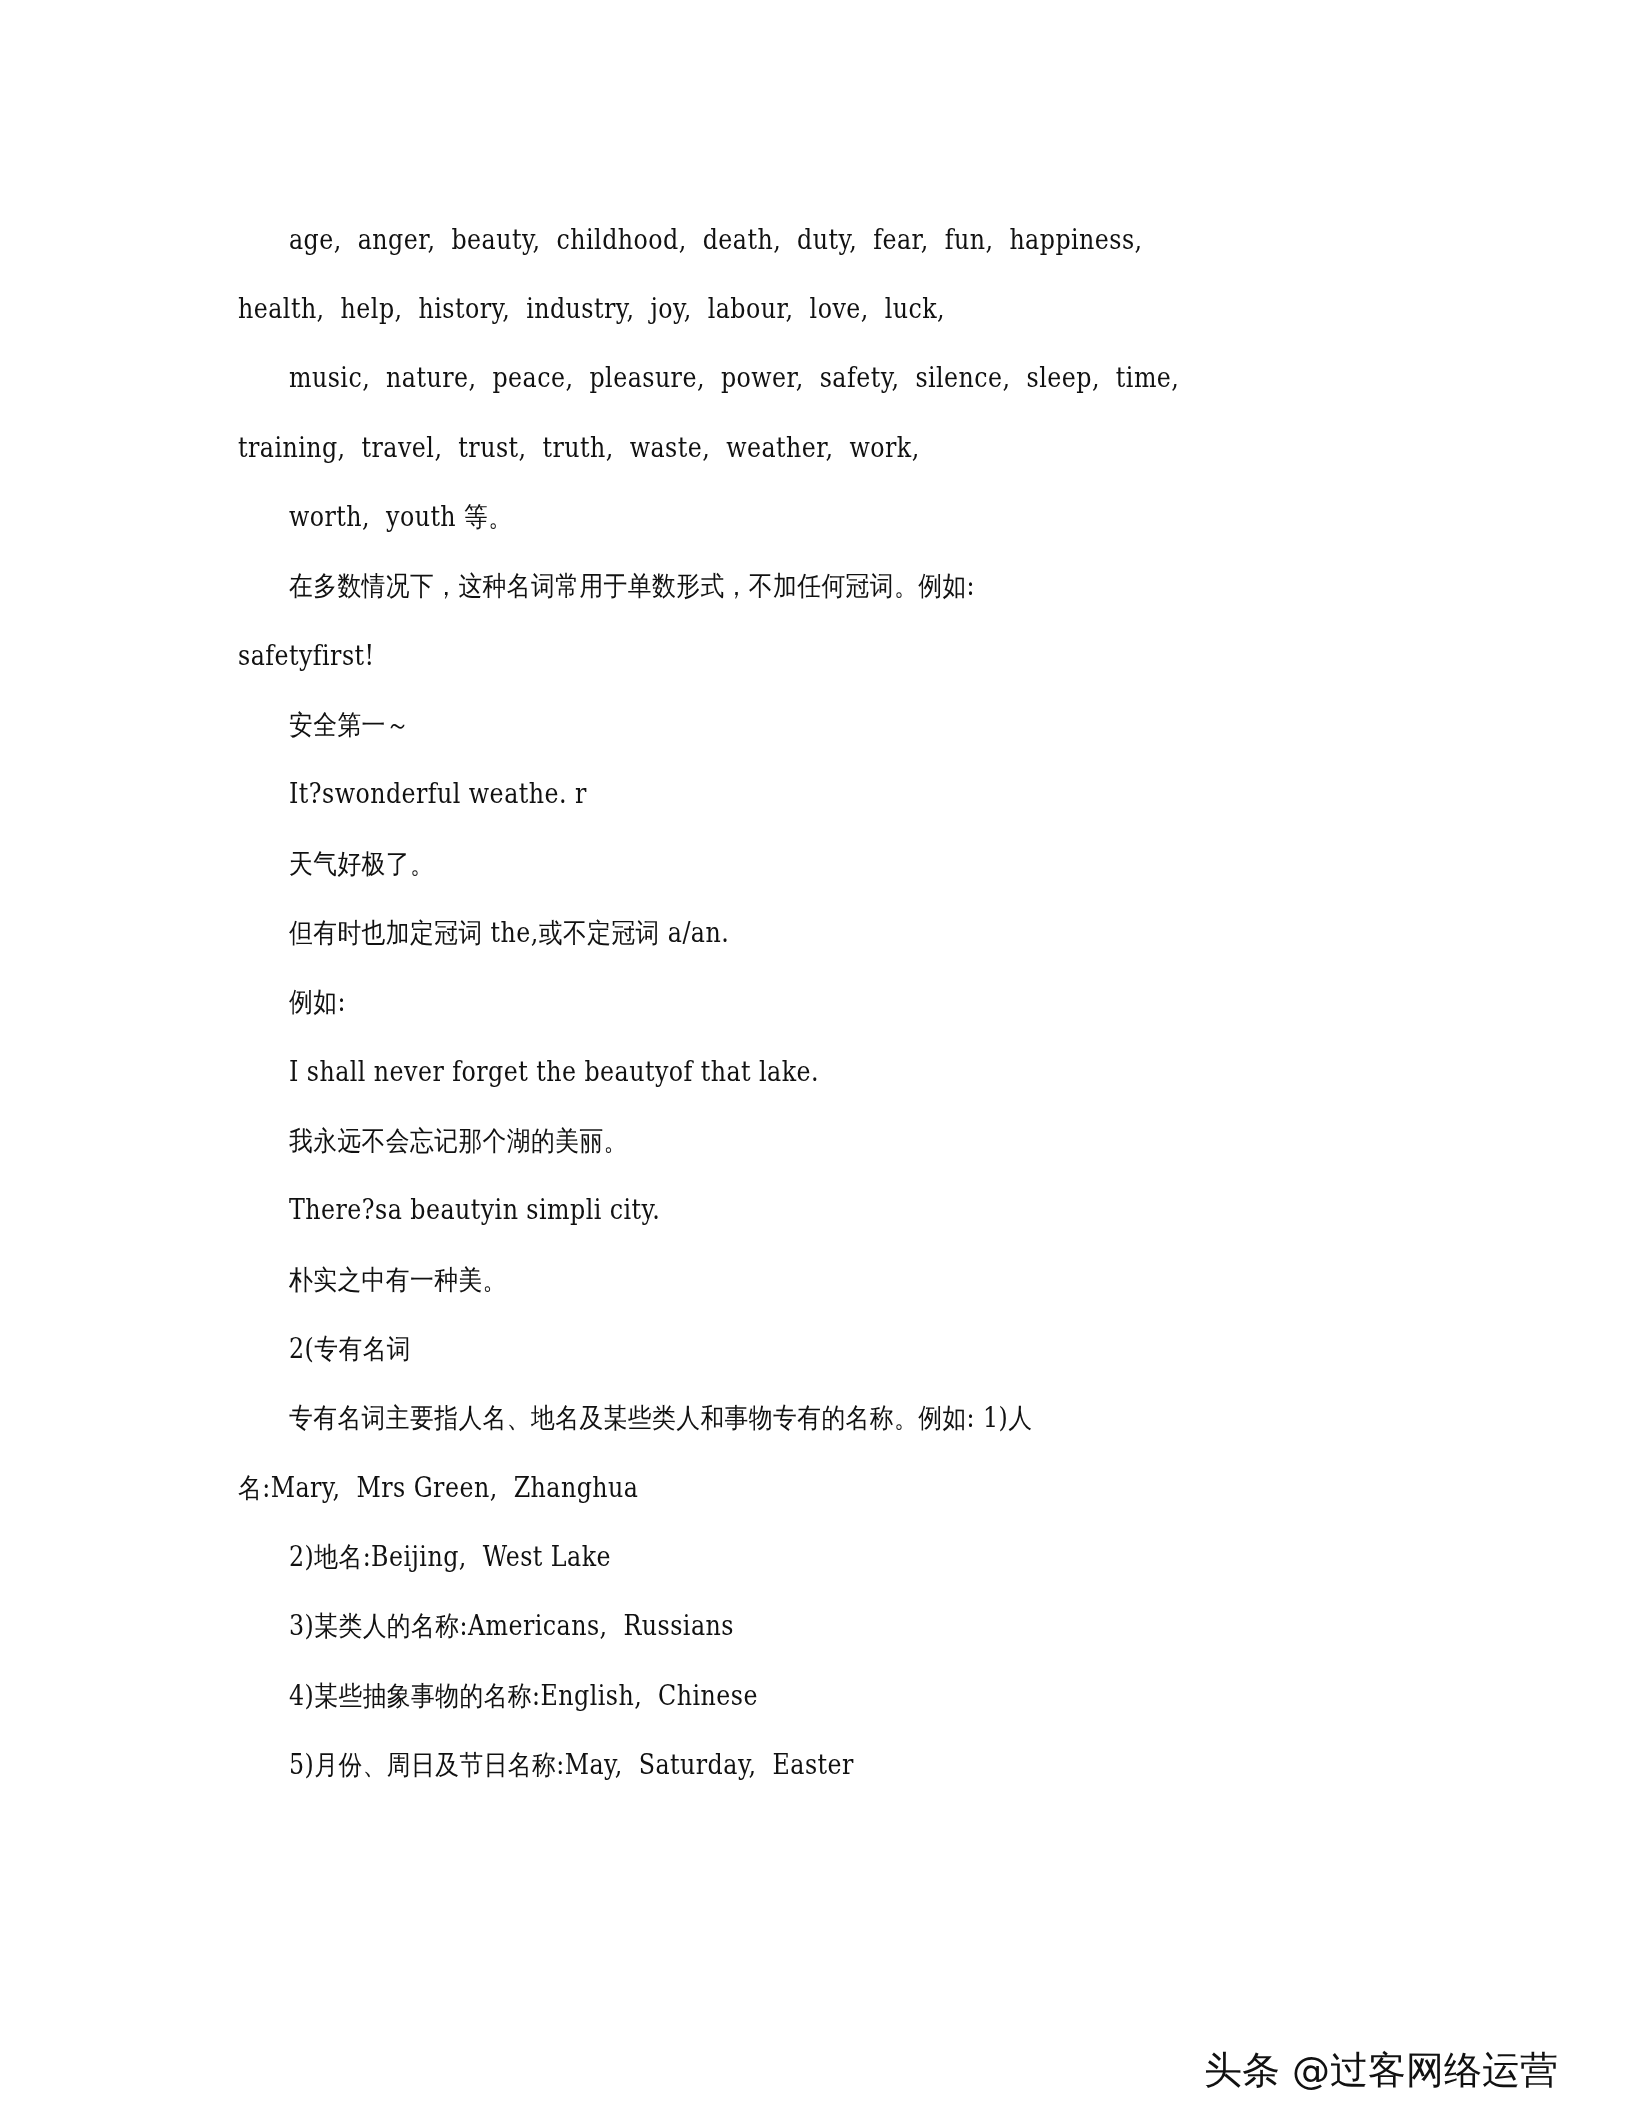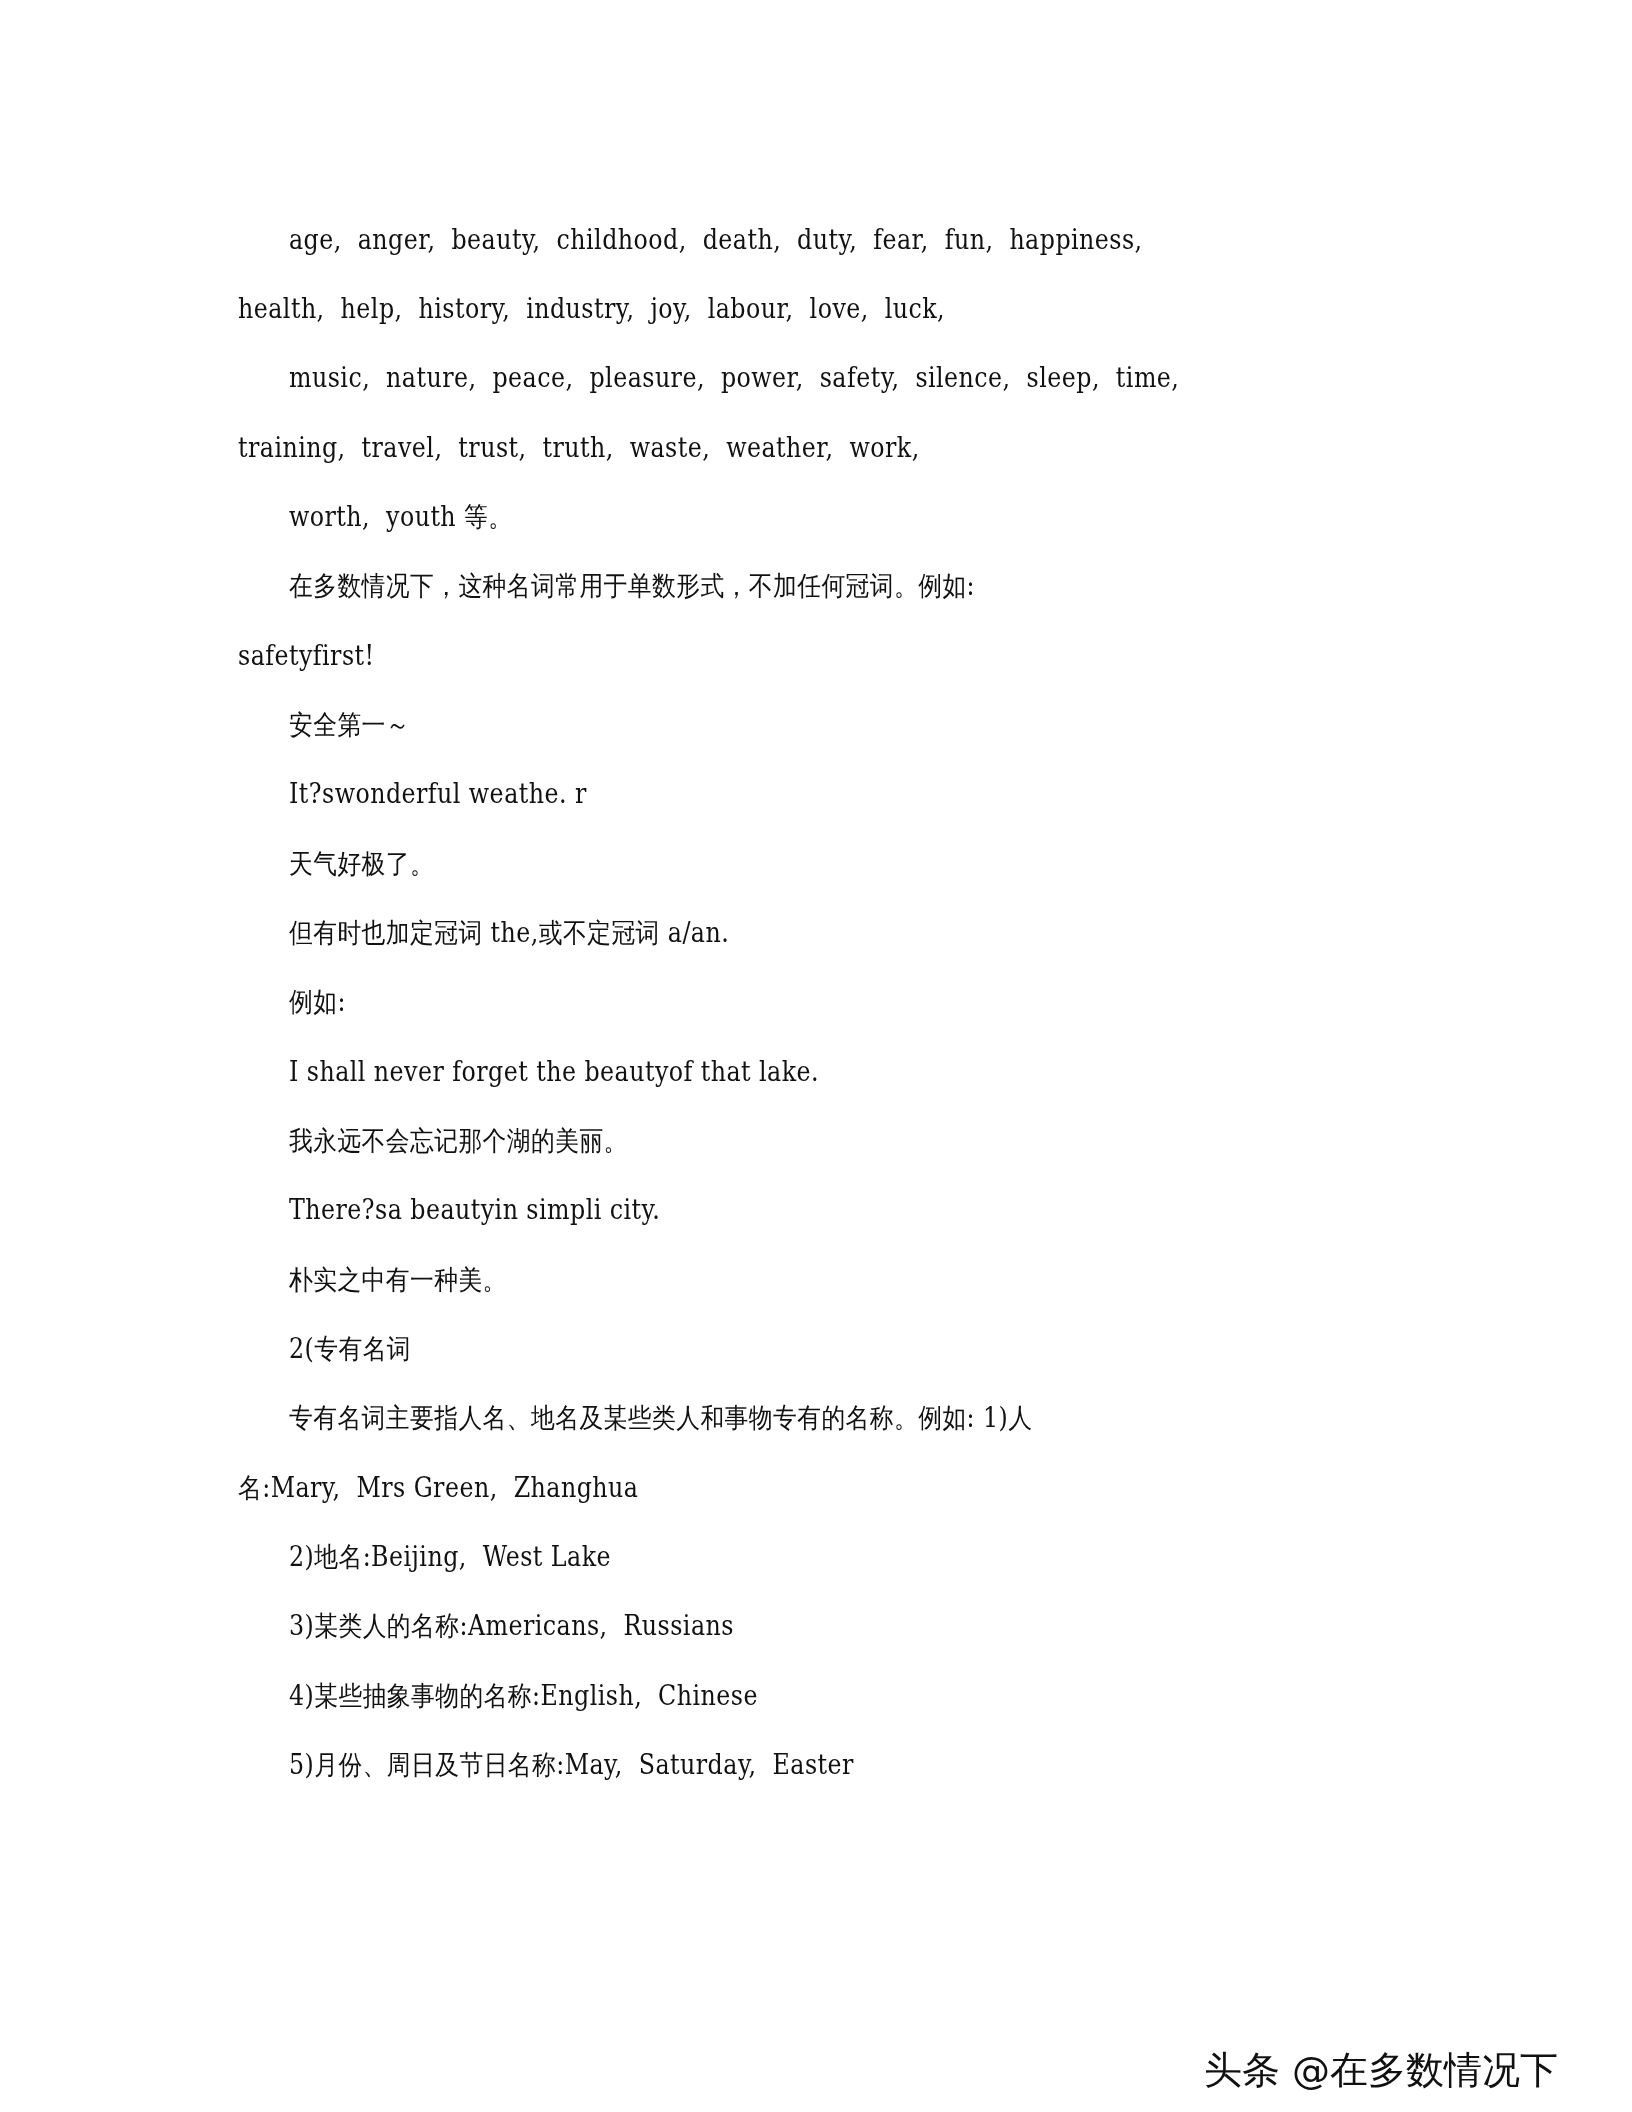--- a/index.html
+++ b/index.html
@@ -34,14 +34,14 @@
   <div class="line ind" style="top:1194px">There?sa beautyin simpli city.</div>
   <div class="line ind" style="top:1264px">朴实之中有一种美。</div>
   <div class="line ind" style="top:1333px">2(专有名词</div>
   <div class="line ind" style="top:1402px">专有名词主要指人名、地名及某些类人和事物专有的名称。例如: 1)人</div>
   <div class="line noind" style="top:1472px">名:Mary,  Mrs Green,  Zhanghua</div>
   <div class="line ind" style="top:1541px">2)地名:Beijing,  West Lake</div>
   <div class="line ind" style="top:1610px">3)某类人的名称:Americans,  Russians</div>
   <div class="line ind" style="top:1680px">4)某些抽象事物的名称:English,  Chinese</div>
   <div class="line ind" style="top:1749px">5)月份、周日及节日名称:May,  Saturday,  Easter</div>
 
-  <div class="wm">头条 @在多数情况下</div>
+  <div class="wm">头条 @过客网络运营</div>
 </div>
 
 </body></html>

